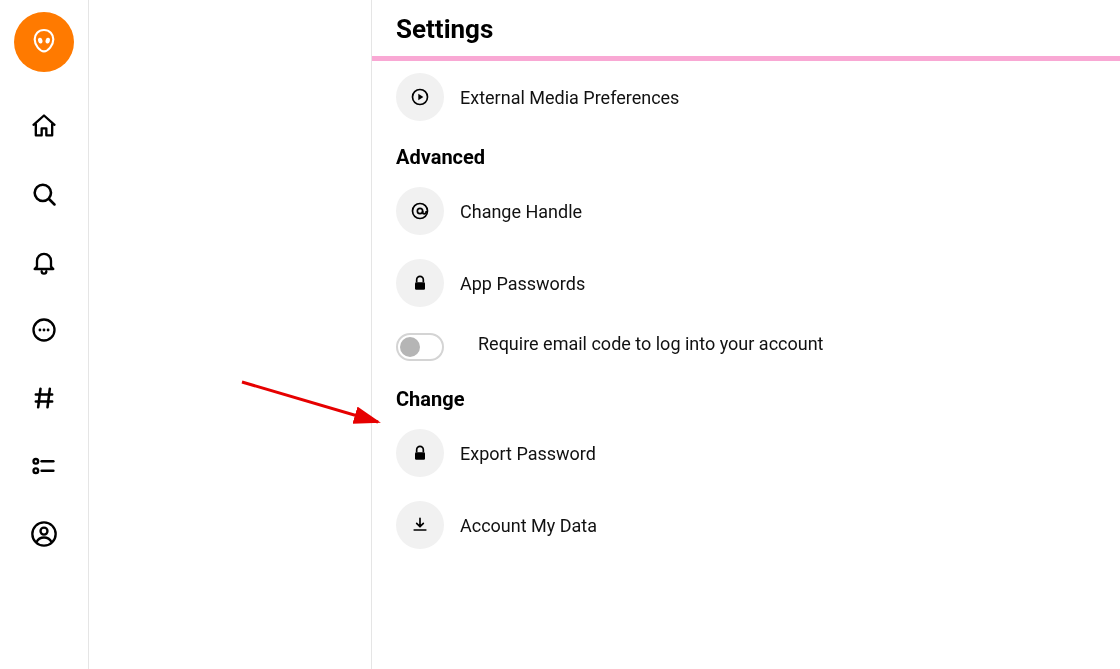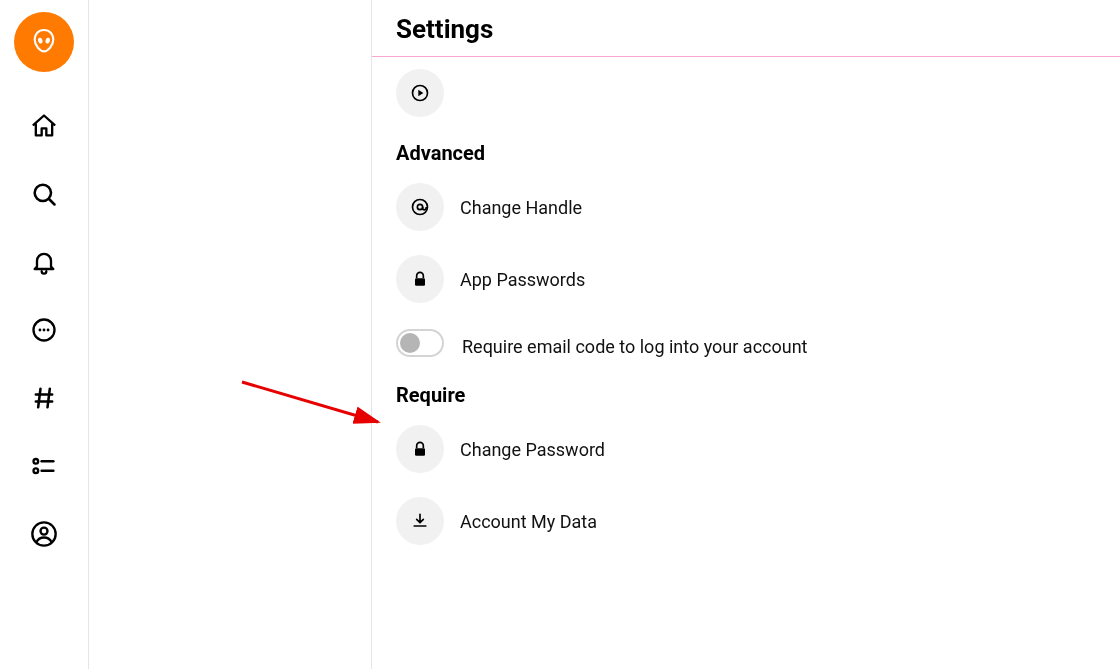--- a/index.html
+++ b/index.html
@@ -10,33 +10,33 @@
   .rail { width: 89px; border-right: 1px solid #e5e5e5; display: flex; flex-direction: column; align-items: center; padding-top: 12px; gap: 40px; }
   .avatar { width: 60px; height: 60px; border-radius: 50%; background: #ff7a00; display: flex; align-items: center; justify-content: center; }
   .rail-icon { width: 28px; height: 28px; display: flex; align-items: center; justify-content: center; cursor: pointer; }
   .rail-icon svg { width: 28px; height: 28px; }
 
   
   .spacer-col { width: 283px; border-right: 1px solid #e5e5e5; position: relative; }
 
   
   .main { flex: 1; display: flex; flex-direction: column; }
-  .main-header { padding: 14px 24px 12px 24px; border-bottom: 1px solid #f9a8d4; }
+  .main-header { padding: 14px 24px 12px 24px; border-bottom: 5px solid #f9a8d4; }
   .main-title { font-size: 26px; font-weight: 700; }
 
   .content { padding: 0 24px 24px 24px; overflow-y: auto; }
 
   .row { display: flex; align-items: center; gap: 16px; padding: 12px 0; cursor: pointer; }
   .iconbox { width: 48px; height: 48px; border-radius: 50%; background: #f1f1f1; display: flex; align-items: center; justify-content: center; flex-shrink: 0; }
   .iconbox svg { width: 20px; height: 20px; }
   .row-label { font-size: 18px; color: #111; }
 
   .section-title { font-size: 20px; font-weight: 700; margin-top: 12px; margin-bottom: 6px; }
 
-  .toggle-row { display: flex; align-items: flex-end; gap: 18px; padding: 14px 0; }
+  .toggle-row { display: flex; align-items: flex-start; gap: 34px; padding: 14px 0; }
   .toggle { width: 48px; height: 28px; border-radius: 14px; border: 2px solid #d4d4d4; background: #fff; position: relative; cursor: pointer; flex-shrink: 0; }
   .toggle-knob { position: absolute; left: 2px; top: 2px; width: 20px; height: 20px; border-radius: 50%; background: #b5b5b5; }
   .toggle-label { font-size: 18px; color: #111; }
 </style>
 </head>
 <body>
 
 <div class="app">
 
   <div class="rail">
@@ -109,20 +109,21 @@
 
     <div class="content">
 
       <div class="row">
         <div class="iconbox">
           <svg viewBox="0 0 24 24">
               <circle cx="12" cy="12" r="9" fill="none" stroke="#000" stroke-width="2"></circle>
               <path d="M10 8l6 4-6 4z" fill="#000"></path>
             </svg>
         </div>
+        <div class="row-label">External Media Preferences</div>
       </div>
 
       <div class="section-title">Advanced</div>
 
       <div class="row">
         <div class="iconbox">
           <svg viewBox="0 0 24 24">
               <circle cx="12" cy="12" r="9" fill="none" stroke="#000" stroke-width="2"></circle>
               <circle cx="12" cy="12" r="3.2" fill="none" stroke="#000" stroke-width="2"></circle>
               <path d="M15.2 12v1.5c0 1.2.8 2 1.9 2 1.5 0 2.4-1.4 2.4-3.5" fill="none" stroke="#000" stroke-width="2"></path>
@@ -142,30 +143,30 @@
       </div>
 
 
       <div class="toggle-row">
         <div class="toggle">
           <div class="toggle-knob"></div>
         </div>
         <div class="toggle-label">Require email code to log into your account</div>
       </div>
 
-      <div class="section-title">Require</div>
+      <div class="section-title">Change</div>
 
       <div class="row">
         <div class="iconbox">
           <svg viewBox="0 0 24 24">
               <rect x="6" y="11" width="12" height="9" rx="1.5" fill="#000"></rect>
               <path d="M8 11V8a4 4 0 118 0v3" fill="none" stroke="#000" stroke-width="2"></path>
             </svg>
         </div>
-        <div class="row-label">Change Password</div>
+        <div class="row-label">Export Password</div>
       </div>
 
       <div class="row">
         <div class="iconbox">
           <svg viewBox="0 0 24 24">
               <path d="M12 4v10m0 0l-4-4m4 4l4-4" fill="none" stroke="#000" stroke-width="2" stroke-linecap="round" stroke-linejoin="round"></path>
               <path d="M5 18h14" fill="none" stroke="#000" stroke-width="2" stroke-linecap="round"></path>
             </svg>
         </div>
         <div class="row-label">Account My Data</div>

